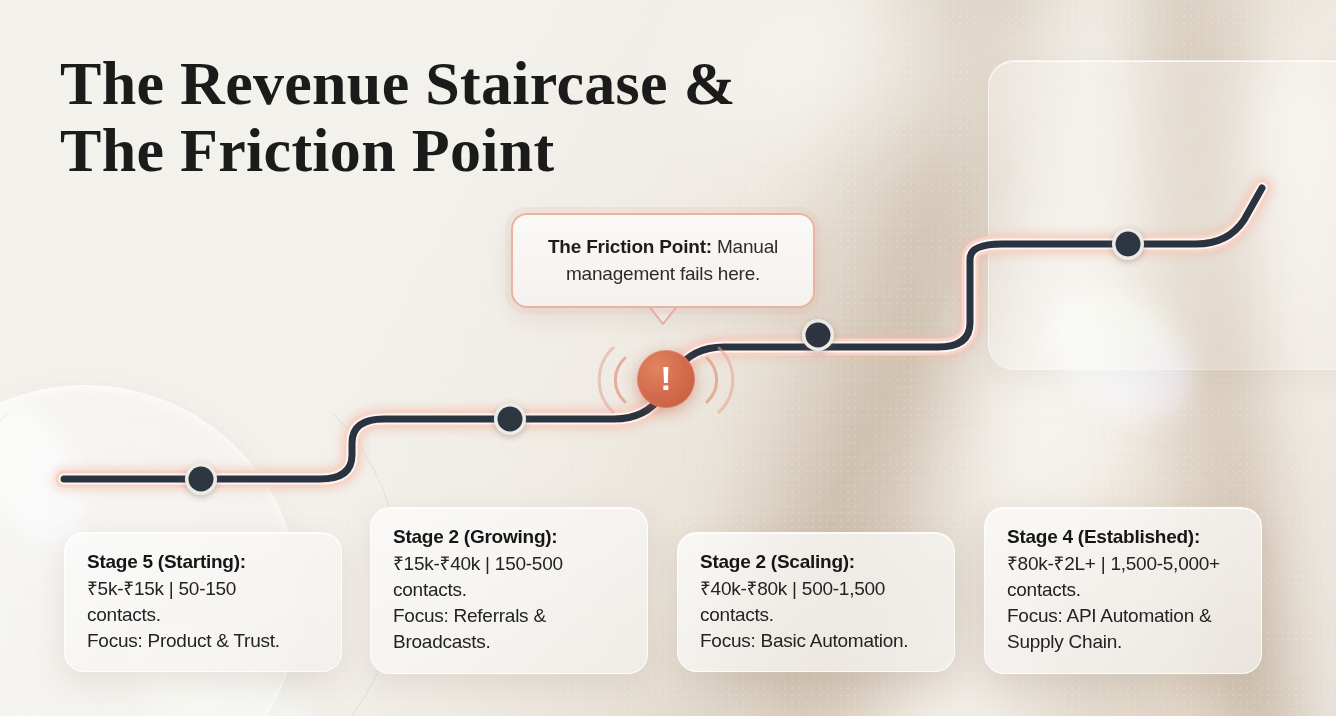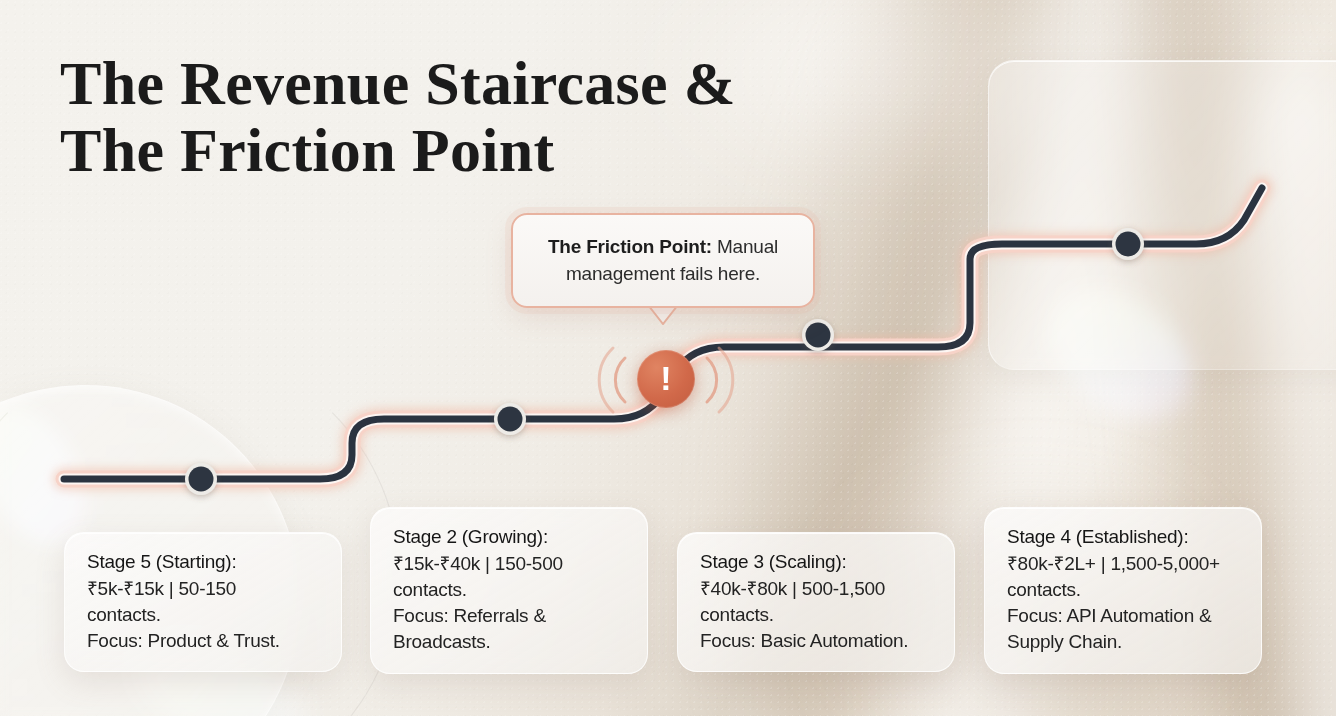--- a/index.html
+++ b/index.html
@@ -148,21 +148,21 @@
   .card {
     position:absolute; z-index:7;
     border-radius:20px;
     background:linear-gradient(150deg, rgba(252,251,250,.82), rgba(243,241,238,.70));
     backdrop-filter:blur(9px);
     border:1px solid rgba(255,255,255,.75);
     box-shadow:0 10px 30px rgba(140,120,105,.16), inset 0 1px 0 rgba(255,255,255,.85);
     padding:17px 22px;
   }
   .card-title {
-    font-size:19px; font-weight:400; color:#161616; letter-spacing:-.25px;
+    font-size:19px; font-weight:700; color:#161616; letter-spacing:-.25px;
     line-height:1.3; margin-bottom:1px;
   }
   .card-line {
     font-size:19px; color:#232323; line-height:1.38; letter-spacing:-.25px;
   }
   .card-focus {
     font-size:19px; color:#232323; line-height:1.38; letter-spacing:-.25px;
   }
   #card1 { left:64px; top:532px; width:278px; }
   #card2 { left:370px; top:507px; width:278px; }
@@ -275,21 +275,21 @@
 </div>
 
 <div class="card" id="card2">
   <div class="card-title">Stage 2 (Growing):</div>
   <div class="card-line">₹15k-₹40k | 150-500</div>
   <div class="card-line">contacts.</div>
   <div class="card-focus">Focus: Referrals &amp; Broadcasts.</div>
 </div>
 
 <div class="card" id="card3">
-  <div class="card-title">Stage 3 (Scaling):</div>
+  <div class="card-title">Stage 2 (Scaling):</div>
   <div class="card-line">₹40k-₹80k | 500-1,500</div>
   <div class="card-line">contacts.</div>
   <div class="card-focus">Focus: Basic Automation.</div>
 </div>
 
 <div class="card" id="card4">
   <div class="card-title">Stage 4 (Established):</div>
   <div class="card-line">₹80k-₹2L+ | 1,500-5,000+</div>
   <div class="card-line">contacts.</div>
   <div class="card-focus">Focus: API Automation &amp; Supply Chain.</div>

